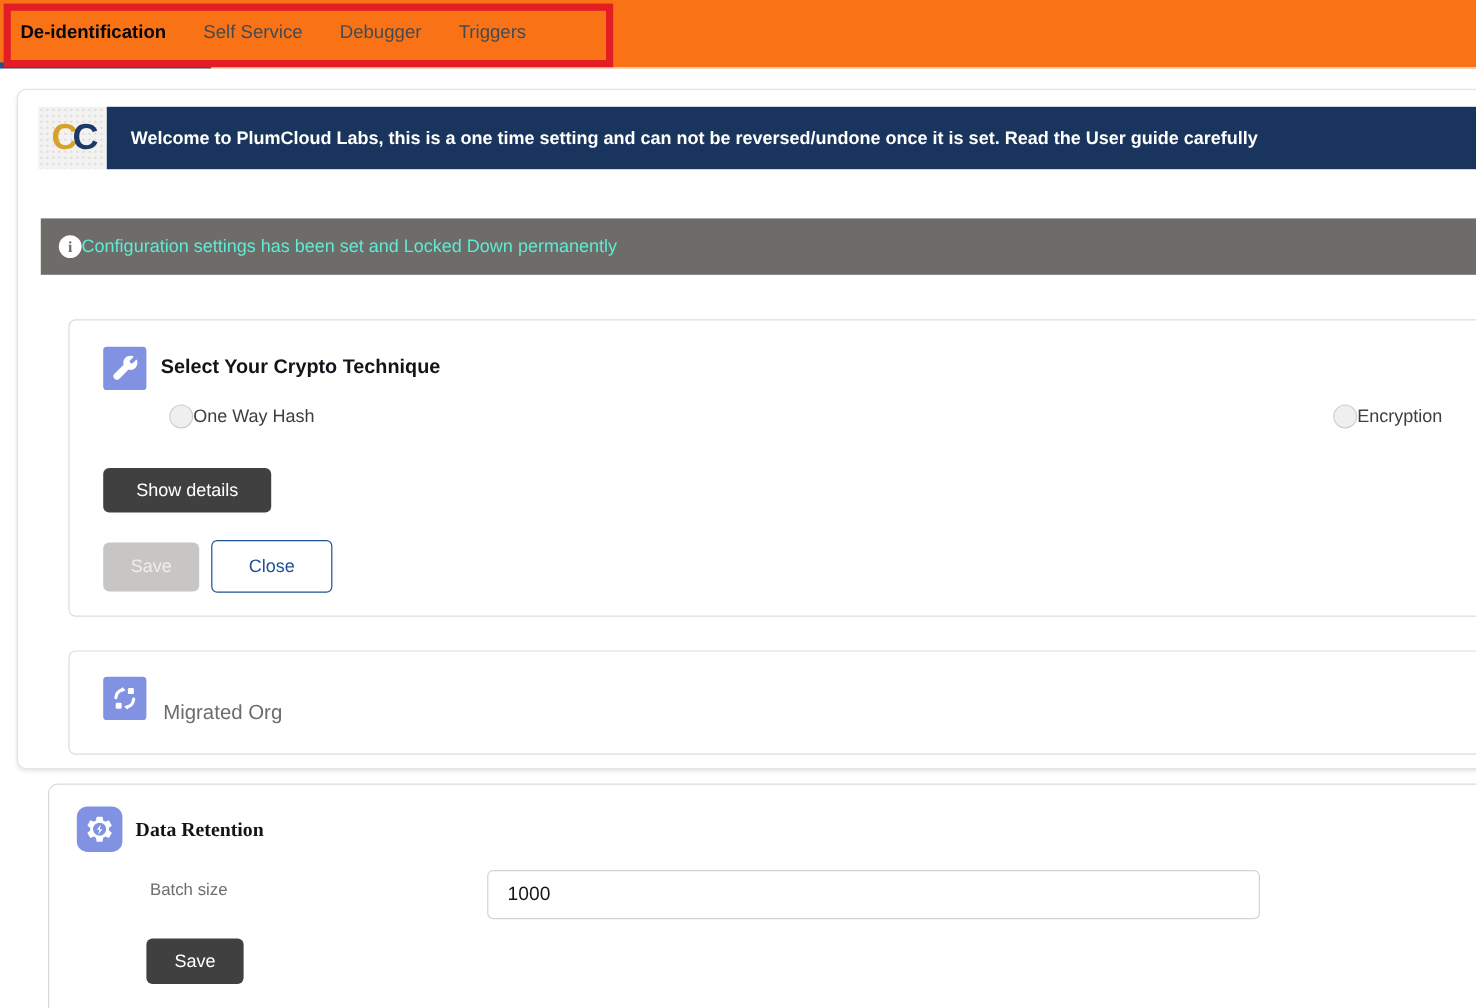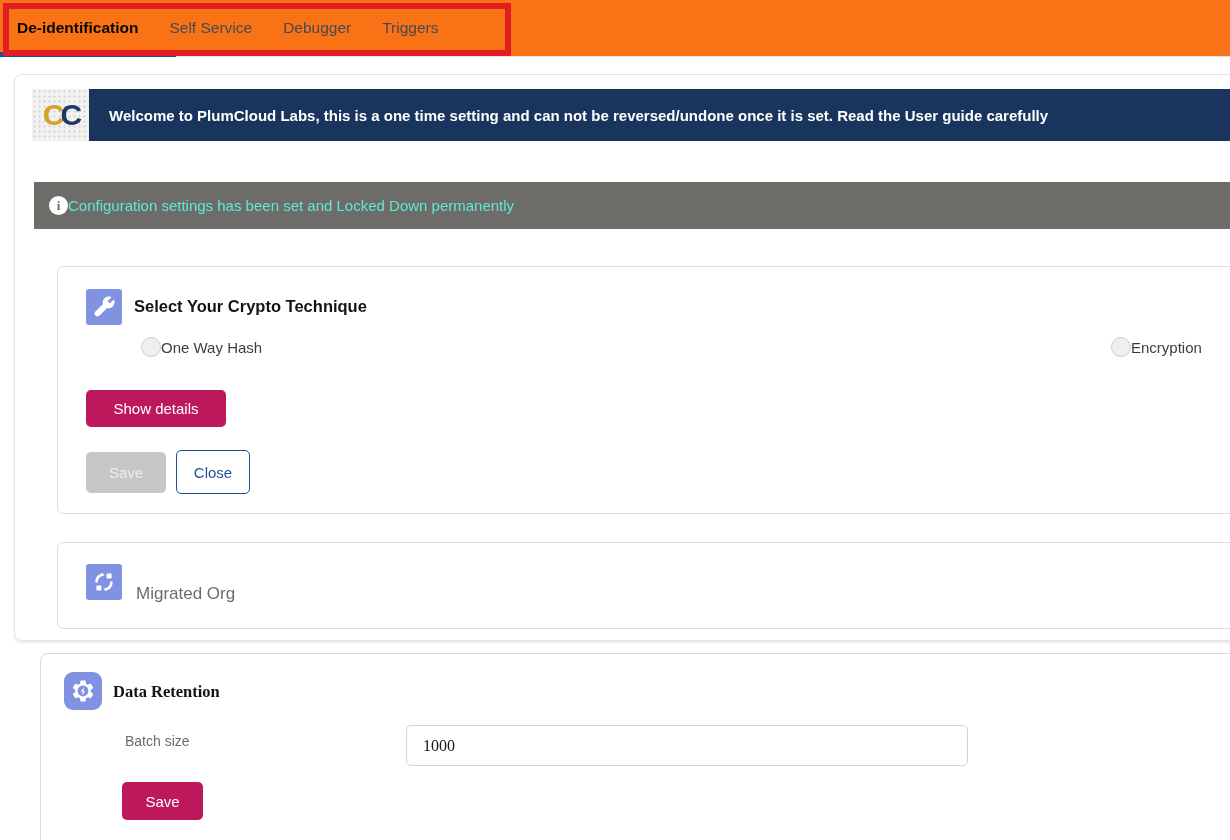--- a/index.html
+++ b/index.html
@@ -53,39 +53,39 @@
              border-radius:3px; display:flex; align-items:center; justify-content:center; }
   .card-title { position:absolute; font-weight:bold; font-size:16.5px; color:#13131a; }
 
   .radio-opt { position:absolute; display:flex; align-items:center; }
   .radio-circle { width:20px; height:20px; border-radius:50%; background:#f0efef;
                   border:1px solid #cfcecc; }
   .radio-label { font-size:15px; color:#3e3e3c; }
 
   .btn { display:flex; align-items:center; justify-content:center; cursor:pointer;
          border-radius:5px; font-size:15px; border:none; }
-  .btn-primary { background:#be185d; color:#fff; }
+  .btn-primary { background:#404040; color:#fff; }
   .btn-disabled { background:#c7c6c4; color:#efeeed; cursor:default; }
   .btn-outline { background:#fff; color:#1b5297; border:1px solid #1b5297; }
   .btn-show { position:absolute; left:28px; top:123px; width:140px; height:37px; }
   .btn-save-crypto { position:absolute; left:28px; top:185px; width:80px; height:41px; }
-  .btn-close { position:absolute; left:118px; top:183px; width:74px; height:44px; }
+  .btn-close { position:absolute; left:118px; top:183px; width:101px; height:44px; }
 
   .migrated-label { position:absolute; left:78px; top:41px; font-size:17px; color:#6e6c69; }
 
   
   .retention-card { position:absolute; left:40px; top:653px; width:1220px; height:220px;
                     background:#fff; border:1px solid #d9d9d9; border-radius:8px; }
   .retention-icon { position:absolute; left:23px; top:18px; width:38px; height:38px;
                     background:#8292e2; border-radius:9px; display:flex;
                     align-items:center; justify-content:center; }
   .batch-label { position:absolute; left:84px; top:79px; font-size:14px; color:#6e6c69; }
-  .batch-input { position:absolute; left:365px; top:71px; width:562px; height:41px;
+  .batch-input { position:absolute; left:365px; top:71px; width:644px; height:41px;
                  border:1px solid #d5d4d2; border-radius:5px; padding-left:16px;
-                 font-size:16px; color:#16161d; font-family:Liberation Serif, serif; }
+                 font-size:16px; color:#16161d; font-family:Liberation Sans, sans-serif; }
   .btn-save-retention { position:absolute; left:81px; top:128px; width:81px; height:38px; }
 </style>
 </head>
 <body>
 
 <div class="tabbar">
   <div class="tab active">De-identification</div>
   <div class="tab">Self Service</div>
   <div class="tab">Debugger</div>
   <div class="tab">Triggers</div>

